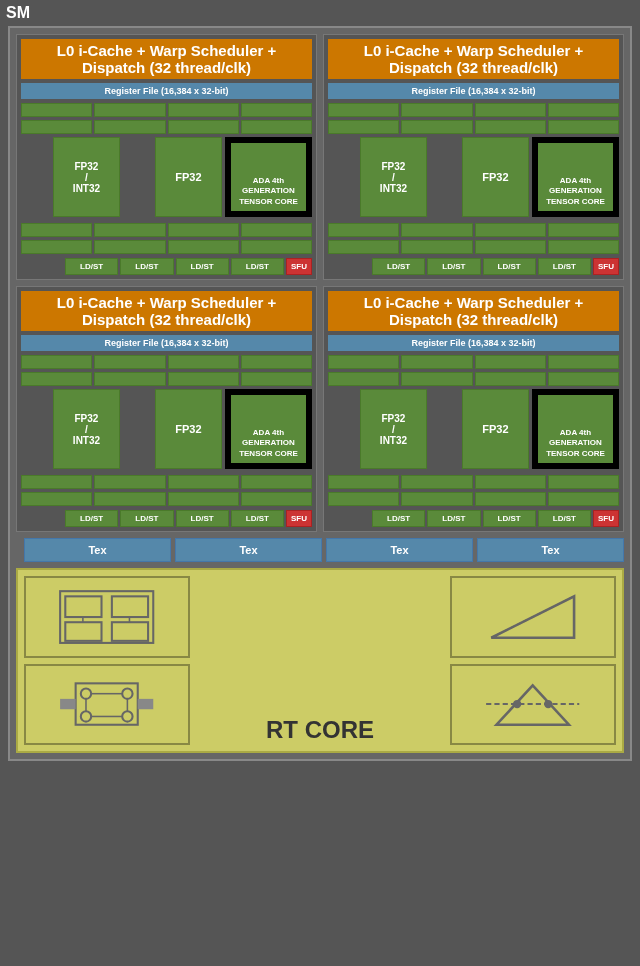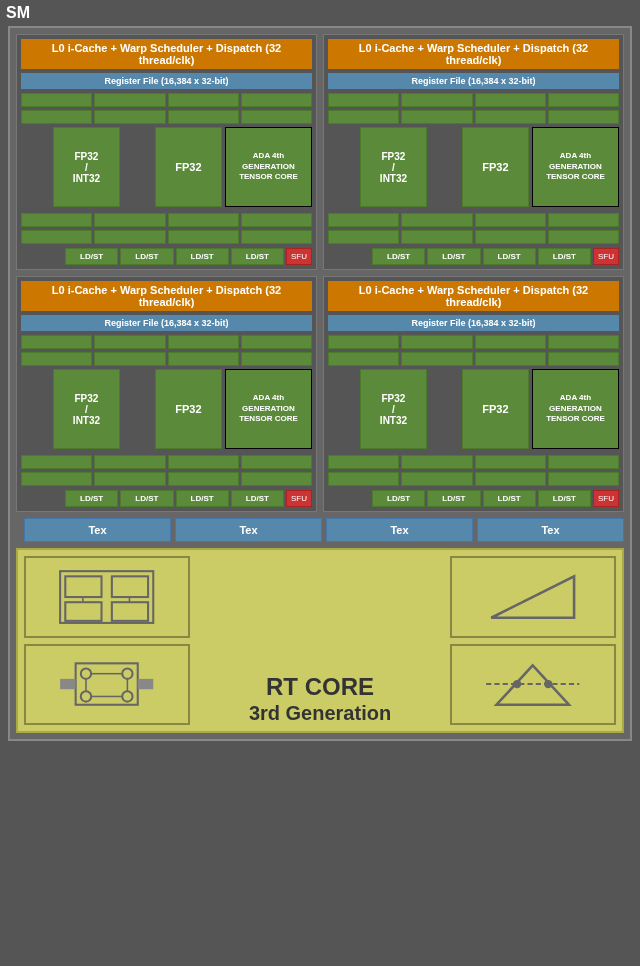--- a/index.html
+++ b/index.html
@@ -34,21 +34,21 @@
 
     .sub-block {
       background: #555;
       border: 1px solid #777;
       padding: 4px;
     }
 
     .warp-header {
       background: #cc7700;
       color: white;
-      font-size: 11px;
+      font-size: 15px;
       font-weight: bold;
       text-align: center;
       padding: 3px 4px;
       margin-bottom: 4px;
     }
 
     .register-file {
       background: #5588aa;
       color: white;
       font-size: 9px;
@@ -95,26 +95,26 @@
       font-weight: bold;
       display: flex;
       align-items: center;
       justify-content: center;
       flex: 1;
       min-height: 60px;
     }
 
     .tensor-block {
       background: #5a8a3a;
-      border: 1px solid #000000;
+      border: 6px solid #000000;
       color: white;
       font-size: 8px;
       font-weight: bold;
       display: flex;
-      align-items: center;
+      align-items: flex-end;
       justify-content: center;
       text-align: center;
       flex: 1;
       min-height: 60px;
       padding: 4px;
       line-height: 1.3;
     }
 
     
     .ldst-row {
@@ -131,21 +131,21 @@
       text-align: center;
       padding: 3px 2px;
       flex: 1;
       border: 1px solid #4a7a2a;
     }
 
     .sfu-cell {
       background: #cc3333;
       color: white;
       font-size: 8px;
-      font-weight: normal;
+      font-weight: bold;
       text-align: center;
       padding: 3px 4px;
       border: 1px solid #aa2222;
     }
 
     
     .l1-cache {
       background: #5588aa;
       color: white;
       font-size: 11px;
@@ -536,21 +536,20 @@
           <line x1="70" y1="25" x2="70" y2="37" stroke="#666" stroke-width="1.5"></line>
           <rect x="5" y="25" width="15" height="10" fill="#888"></rect>
           <rect x="80" y="25" width="15" height="10" fill="#888"></rect>
         </svg>
       </div>
     </div>
 
     <div class="rt-center">
       <div class="rt-core-text">
         <div class="rt-core-title">RT CORE</div>
-        <div class="rt-core-sub">3rd Generation</div>
       </div>
     </div>
 
     <div class="rt-right">
       <div class="rt-icon-box">
 
         <svg viewBox="0 0 100 60" xmlns="http://www.w3.org/2000/svg">
           <polygon points="10,50 90,50 90,10" fill="none" stroke="#666" stroke-width="2.5"></polygon>
           <line x1="10" y1="50" x2="90" y2="10" stroke="#666" stroke-width="1.5" stroke-dasharray="4,3"></line>
         </svg>

